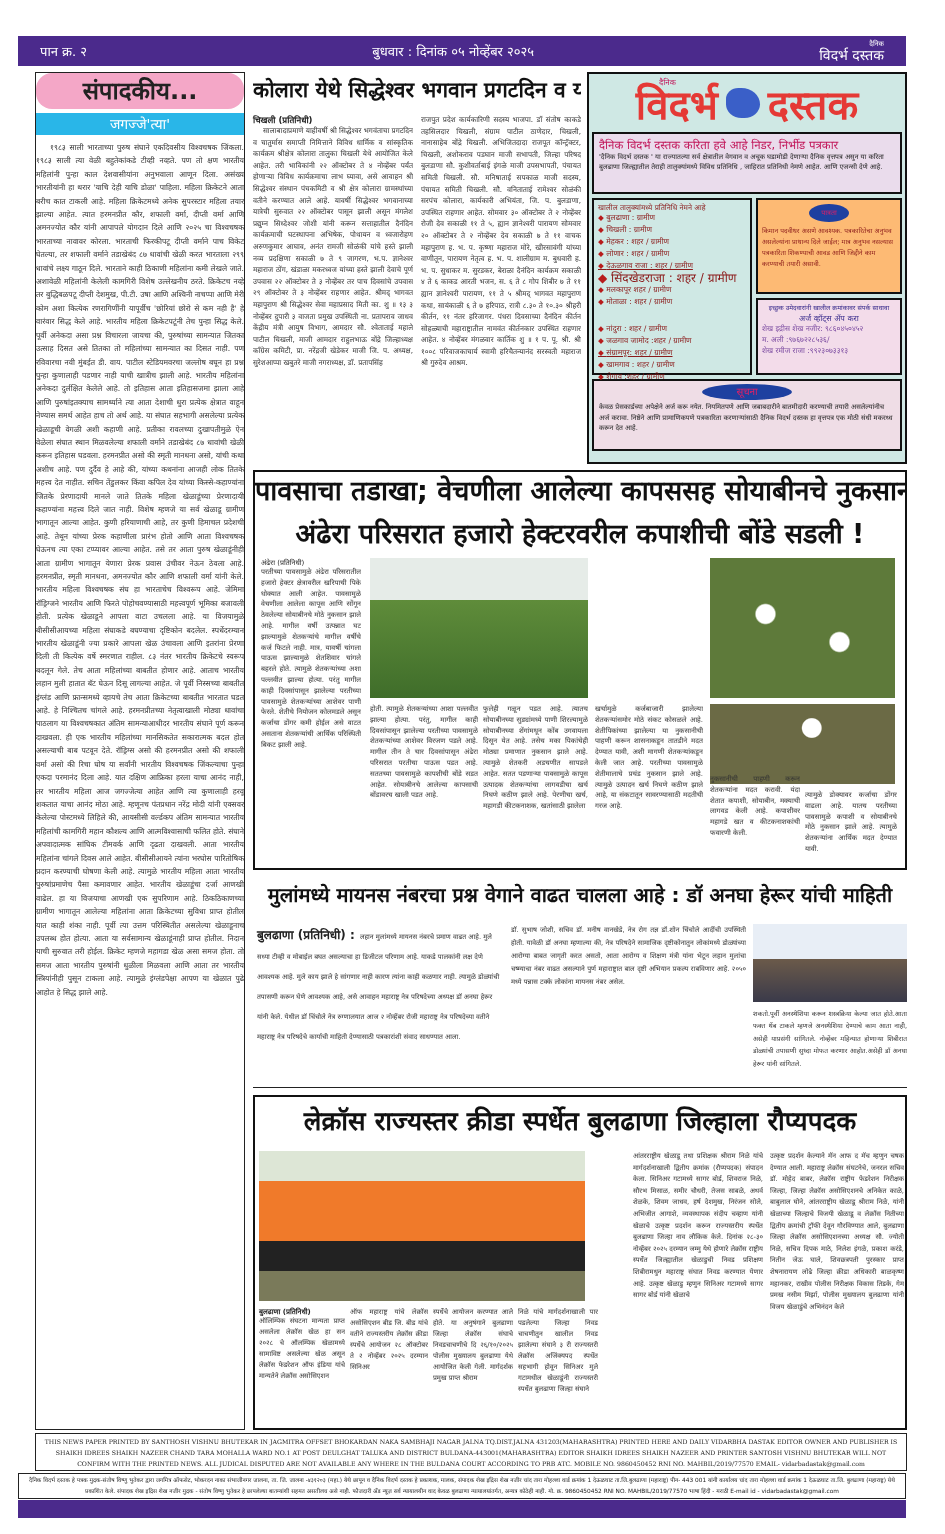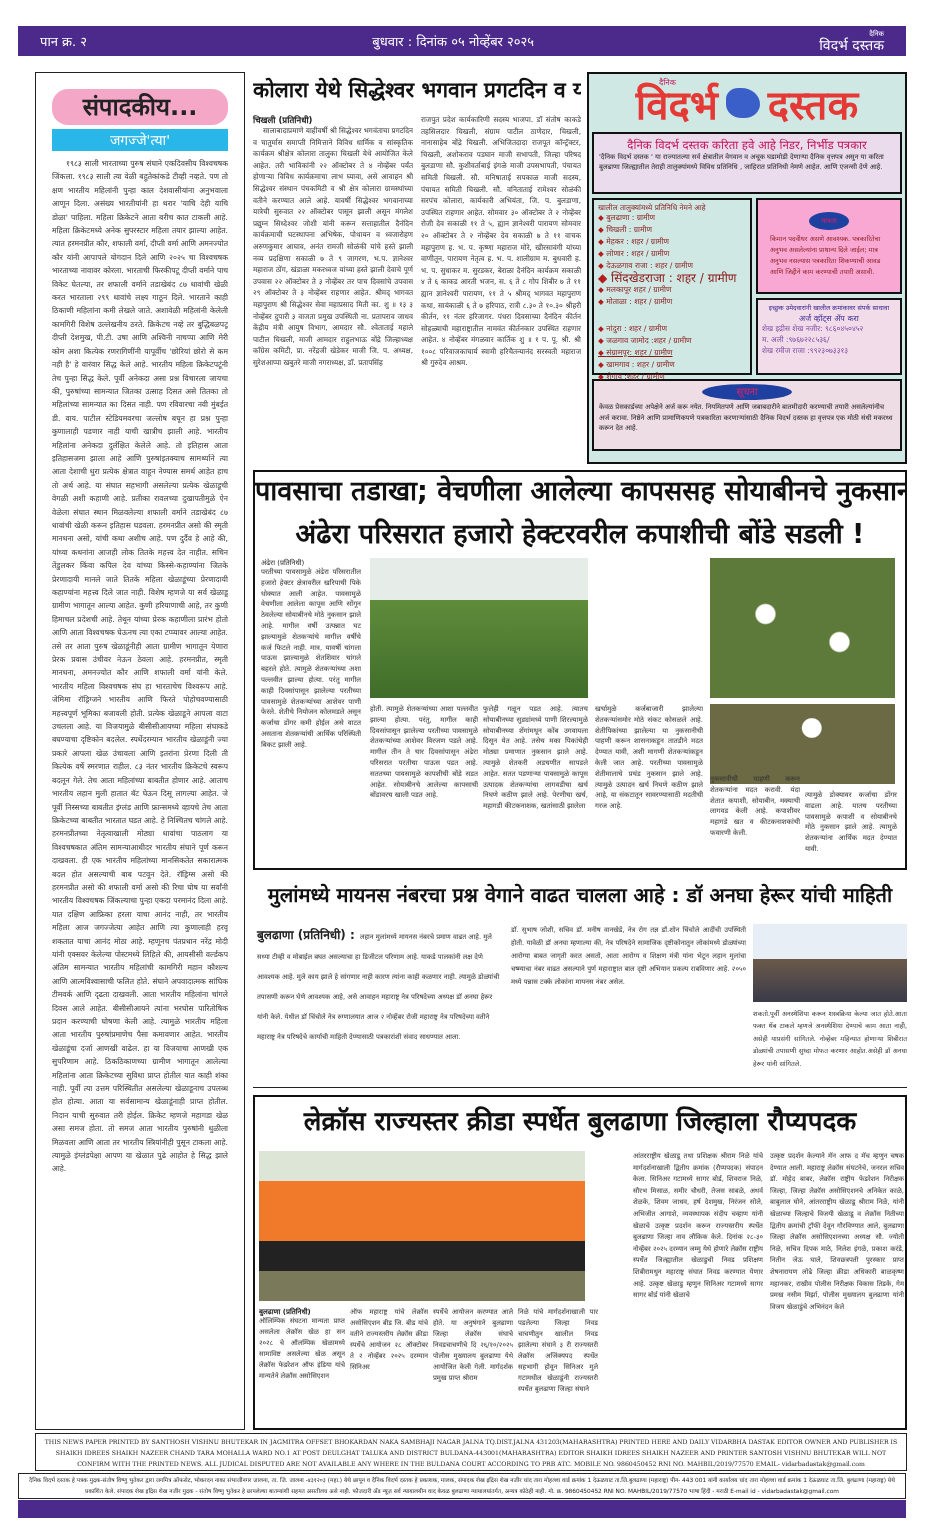--- a/index.html
+++ b/index.html
@@ -1,22 +1,22 @@
 <!DOCTYPE html>
 <html><head>
 <meta charset="utf-8">
 <style>
 *{box-sizing:border-box;margin:0;padding:0}
 body{width:945px;height:1534px;background:#fff;font-family:"DejaVu Sans",sans-serif;color:#222;position:relative;overflow:hidden}
-.topbar{position:absolute;left:18px;top:26px;width:888px;height:30px;background:#4b2a8c;color:#fff;display:flex;align-items:center;justify-content:space-between;padding:0 22px;font-size:13px}
+.topbar{position:absolute;left:18px;top:36px;width:888px;height:30px;background:#4b2a8c;color:#fff;display:flex;align-items:center;justify-content:space-between;padding:0 22px;font-size:13px}
 .topbar .brand{text-align:right;line-height:1}
 .topbar .brand small{display:block;font-size:7px}
 .topbar .brand b{font-size:14px;font-weight:normal}
 .txt{font-size:7.2px;line-height:11.6px;text-align:justify;color:#333;overflow:hidden}
-.col-left{position:absolute;left:35px;top:72px;width:210px;height:1358px;border:1px solid #222;padding:16px}
+.col-left{position:absolute;left:35px;top:72px;width:210px;height:1358px;border:1px solid #222;padding:0}
 .ed-title{background:#f4a7c7;border-radius:16px;text-align:center;font-size:24px;font-weight:bold;color:#222;height:36px;line-height:36px}
 .ed-sub{background:#29b6e8;color:#fff;text-align:center;font-size:14px;margin:4px 0 6px;height:22px;line-height:22px}
 .box{position:absolute;border:1px solid #222}
 .h1{font-weight:bold;color:#111;text-align:center;white-space:nowrap;overflow:hidden}
 .photo{position:absolute;background:linear-gradient(#cfd9c9,#6f9a48);}
 .card{position:absolute;border:2px solid #111}
 .footer1{position:absolute;left:35px;top:1433px;width:872px;height:38px;border:1px solid #222;font-family:"DejaVu Serif",serif;font-size:6.2px;line-height:11px;padding:2px 6px;text-align:center;color:#222}
 .footer2{position:absolute;left:18px;top:1473px;width:888px;height:26px;border:1px solid #222;font-size:5.8px;line-height:11px;padding:1px 6px;text-align:center}
 .bottombar{position:absolute;left:18px;top:1500px;width:888px;height:18px;background:#4b2a8c}
 </style>
@@ -47,44 +47,44 @@
 </div>
 
 <div class="card" style="left:587px;top:72px;width:320px;height:392px;background:#cfe8e4">
   <div style="height:58px;display:flex;align-items:center;justify-content:center;gap:8px;position:relative">
     <span style="position:absolute;left:70px;top:2px;font-size:8px;color:#c2185b">दैनिक</span>
     <span style="font-size:40px;font-weight:bold;color:#e53935;font-family:'DejaVu Serif',serif">विदर्भ</span>
     <span style="display:inline-block;width:34px;height:30px;background:#3a5fc8;border-radius:40% 60% 50% 50%"></span>
     <span style="font-size:40px;font-weight:bold;color:#e53935;font-family:'DejaVu Serif',serif">दस्तक</span>
   </div>
   <div style="margin:0 3px;border:2px solid #111;background:#eadcec;padding:3px 5px;height:62px">
-    <div style="color:#c2185b;font-size:11.5px;text-align:center;white-space:nowrap">दैनिक विदर्भ दस्तक करिता हवे आहे निडर, निर्भीड पत्रकार</div>
+    <div style="color:#c2185b;font-size:11.5px;white-space:nowrap">दैनिक विदर्भ दस्तक करिता हवे आहे निडर, निर्भीड पत्रकार</div>
     <div style="font-size:6.8px;line-height:10px;color:#222">'दैनिक विदर्भ दस्तक ' या राज्यातल्या सर्व क्षेत्रातील वेगवान व अचूक घडामोडी देणाऱ्या दैनिक वृत्तपत्र असुन या करिता बुलढाणा जिल्ह्यातील तेराही तालुक्यांमध्ये विविध प्रतिनिधि , जाहिरात प्रतिनिधी नेमणे आहेत. आणि एजन्सी देणे आहे.</div>
   </div>
   <div style="display:flex;gap:4px;margin:4px 3px 0">
     <div style="width:160px;height:177px;border:2px solid #111;padding:2px 4px">
       <div style="font-size:7.3px;color:#8b1a1a">खालील तालुक्यांमध्ये प्रतिनिधि नेमने आहे</div>
       <ul id="taluka-list" style="list-style:none">
           <li style="font-size: 7.6px; line-height: 12px; color: rgb(139, 26, 26); white-space: nowrap;"><span style="color: rgb(183, 28, 28);">◆ </span>बुलढाणा : ग्रामीण</li>
           <li style="font-size: 7.6px; line-height: 12px; color: rgb(139, 26, 26); white-space: nowrap;"><span style="color: rgb(183, 28, 28);">◆ </span>चिखली : ग्रामीण</li>
           <li style="font-size: 7.6px; line-height: 12px; color: rgb(139, 26, 26); white-space: nowrap;"><span style="color: rgb(183, 28, 28);">◆ </span>मेहकर : शहर / ग्रामीण</li>
           <li style="font-size: 7.6px; line-height: 12px; color: rgb(139, 26, 26); white-space: nowrap;"><span style="color: rgb(183, 28, 28);">◆ </span>लोणार : शहर / ग्रामीण</li>
-          <li style="font-size: 7.6px; line-height: 12px; color: rgb(139, 26, 26); white-space: nowrap;"><span style="color: rgb(183, 28, 28);">◆ </span>देऊळगाव राजा : शहर / ग्रामीण</li>
+          <li style="font-size: 7.6px; line-height: 12px; color: rgb(139, 26, 26); white-space: nowrap; text-decoration: underline;"><span style="color: rgb(183, 28, 28);">◆ </span>देऊळगाव राजा : शहर / ग्रामीण</li>
           <li style="font-size: 12px; line-height: 12px; color: rgb(139, 26, 26); white-space: nowrap;"><span style="color: rgb(183, 28, 28);">◆ </span>सिंदखेडराजा : शहर / ग्रामीण</li>
           <li style="font-size: 7.6px; line-height: 12px; color: rgb(139, 26, 26); white-space: nowrap;"><span style="color: rgb(183, 28, 28);">◆ </span>मलकापूर शहर / ग्रामीण</li>
           <li style="font-size: 7.6px; line-height: 12px; color: rgb(139, 26, 26); white-space: nowrap;"><span style="color: rgb(183, 28, 28);">◆ </span>मोताळा : शहर / ग्रामीण</li>
           <li style="font-size: 7.6px; line-height: 12px; color: rgb(139, 26, 26); white-space: nowrap; margin-top: 15px;"><span style="color: rgb(183, 28, 28);">◆ </span>नांदुरा : शहर / ग्रामीण</li>
           <li style="font-size: 7.6px; line-height: 12px; color: rgb(139, 26, 26); white-space: nowrap;"><span style="color: rgb(183, 28, 28);">◆ </span>जळगाव जामोद :शहर / ग्रामीण</li>
           <li style="font-size: 7.6px; line-height: 12px; color: rgb(139, 26, 26); white-space: nowrap; text-decoration: underline;"><span style="color: rgb(183, 28, 28);">◆ </span>संग्रामपूर: शहर / ग्रामीण</li>
           <li style="font-size: 7.6px; line-height: 12px; color: rgb(139, 26, 26); white-space: nowrap;"><span style="color: rgb(183, 28, 28);">◆ </span>खामगाव : शहर / ग्रामीण</li>
           <li style="font-size: 7.6px; line-height: 12px; color: rgb(139, 26, 26); white-space: nowrap;"><span style="color: rgb(183, 28, 28);">◆ </span>शेगाव :शहर / ग्रामीण</li>
         </ul>
     </div>
     <div style="flex:1;display:flex;flex-direction:column;gap:4px">
-      <div style="height:96px;border:2px solid #111;background:#f9a8d4;padding:12px">
+      <div style="height:96px;border:2px solid #111;background:#fdba74;padding:4px">
         <div style="margin:0 auto 4px;width:40px;height:18px;border-radius:50%;background:#1e40a0;color:#e91e63;font-size:7px;text-align:center;line-height:18px">पात्रता</div>
         <div style="font-size:6.6px;line-height:11px;color:#8b1a1a">किमान पदवीधर असणे आवश्यक. पत्रकारितेचा अनुभव असलेल्यांना प्राधान्य दिले जाईल; मात्र अनुभव नसल्यास पत्रकारिता शिकण्याची आवड आणि जिद्दीने काम करण्याची तयारी असावी.</div>
       </div>
       <div style="height:77px;border:2px solid #111;background:#f3dcea;padding:3px 4px">
         <div style="font-size:6.4px;text-align:center;color:#3a2c8c">इच्छुक उमेदवारांनी खालील क्रमांकावर संपर्क साधावा</div>
         <div style="font-size:8px;text-align:center;color:#3a2c8c">अर्ज व्हॉट्स ॲप करा</div>
         <div id="contact-list" style="font-size:7.4px;line-height:11px;color:#7a4aa0">
             <div>शेख इद्रीस शेख नजीर: ९८६०४५०४५२</div>
             <div>म. अली :९७६७२२८५३६/</div>
             <div>शेख रमीज राजा :९९२३०७३३१३</div>

